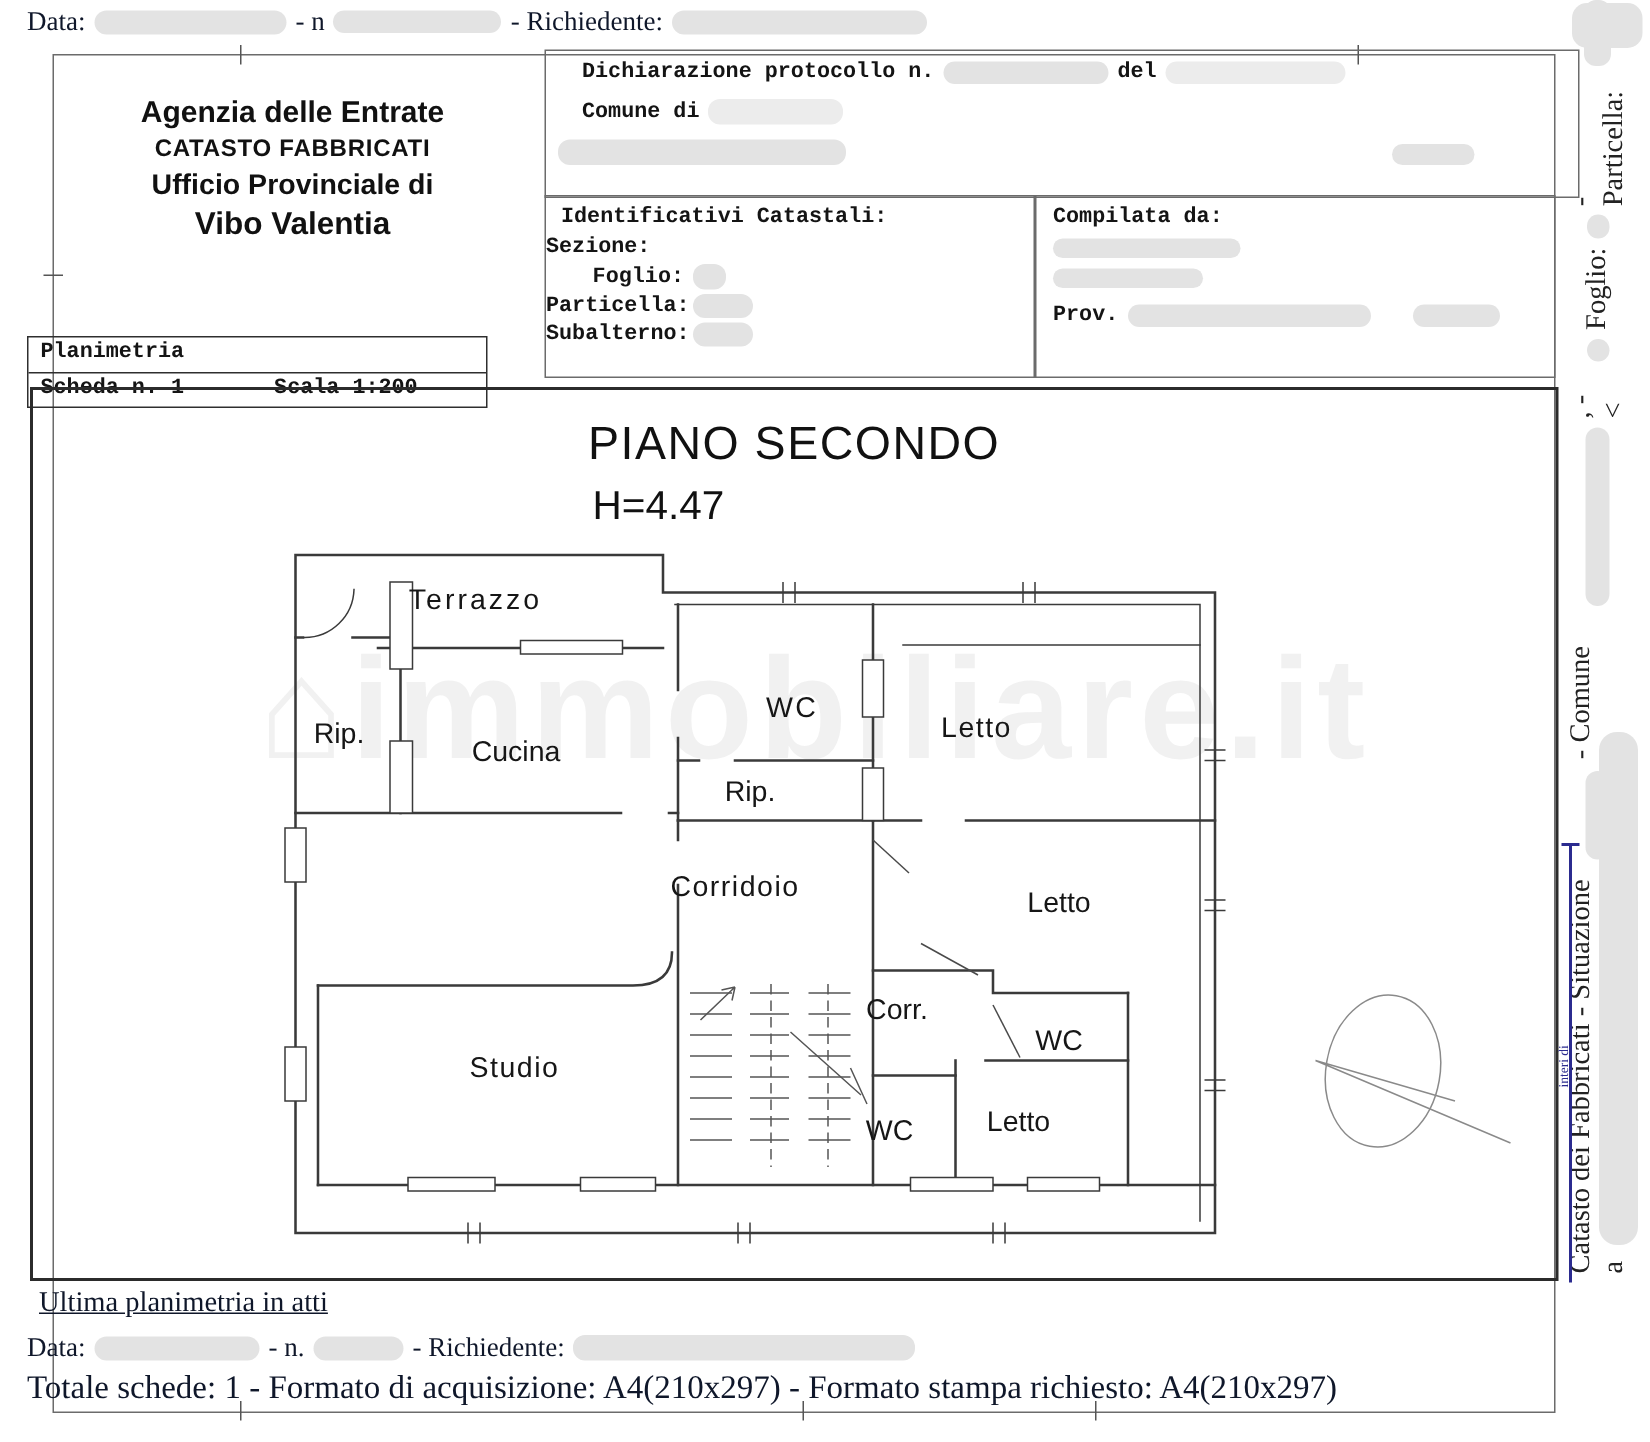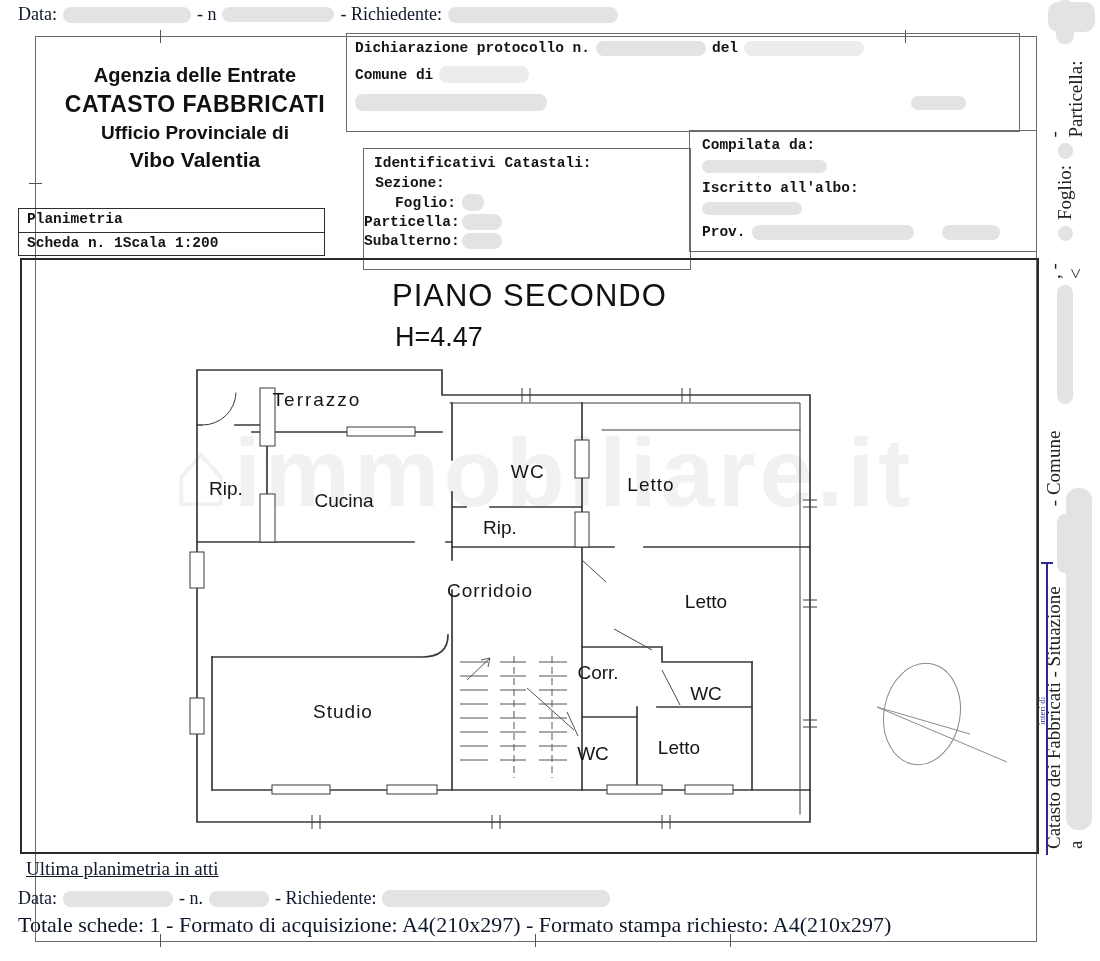--- a/index.html
+++ b/index.html
@@ -41,75 +41,74 @@
 
   <div class="abs tick-v" style="left:160px;top:30px;"></div>
   <div class="abs tick-v" style="left:905px;top:30px;"></div>
   <div class="abs tick-h" style="left:29px;top:183px;"></div>
   <div class="abs tick-v" style="left:160px;top:934px;"></div>
   <div class="abs tick-v" style="left:535px;top:934px;"></div>
   <div class="abs tick-v" style="left:730px;top:934px;"></div>
 
   <div class="abs sans hdr" style="left:50px;top:62px;width:290px;">
     <div style="font-size:20px;">Agenzia delle Entrate</div>
-    <div style="font-size:23px;letter-spacing:0.5px;">CATASTO FABBRICATI</div>
+    <div style="font-size:16px;letter-spacing:0.5px;">CATASTO FABBRICATI</div>
     <div style="font-size:19px;">Ufficio Provinciale di</div>
     <div style="font-size:21px;font-weight:600;">Vibo Valentia</div>
   </div>
 
-  <div class="abs box" style="left:18px;top:208px;width:305px;height:46px;">
+  <div class="abs box" style="left:18px;top:224px;width:305px;height:46px;">
     <div class="mono" style="padding:2px 8px;border-bottom:1.5px solid #2e2e2e;height:19px;">Planimetria</div>
-    <div class="mono" style="padding:2px 8px;display:flex;">
+    <div class="mono" style="padding:2px 8px;display:flex;gap:60px;">
       <span>Scheda n. 1</span>
       <span>Scala 1:200</span>
     </div>
   </div>
 
-  <div class="abs frame" style="left:346px;top:33px;width:672px;height:97px;">
+  <div class="abs frame" style="left:363px;top:33px;width:672px;height:97px;padding-left:16px;">
     <div class="mono row" style="margin:6px 0 0 8px;">
       <span>Dichiarazione protocollo n.</span>
       <span class="blob" style="width:110px;height:15px;"></span>
       <span>del</span>
       <span class="blob" style="width:120px;height:15px;background:#ececec;"></span>
     </div>
     <div class="mono row" style="margin:10px 0 0 8px;">
       <span>Comune di</span>
       <span class="blob" style="width:90px;height:17px;background:#ececec;"></span>
     </div>
     <div class="abs" style="left:8px;top:58px;width:656px;">
       <span class="blob" style="width:192px;height:17px;"></span>
       <span class="blob" style="width:55px;height:14px;position:absolute;right:45px;top:4px;"></span>
     </div>
   </div>
 
-  <div class="abs frame" style="left:363px;top:148px;width:326px;height:120px;">
+  <div class="abs frame" style="left:363px;top:130px;width:326px;height:120px;">
     <div class="mono" style="margin:6px 0 0 10px;">Identificativi Catastali:</div>
     <div class="mono row" style="margin:4px 0 0 0;">
-      <span style="display:inline-block;width:92px;text-align:center;">Sezione:</span>
+      <span style="display:inline-block;width:92px;text-align:left;">Sezione:</span>
     </div>
     <div class="mono row" style="margin:3px 0 0 0;">
       <span style="display:inline-block;width:92px;text-align:right;">Foglio:</span>
       <span class="blob" style="width:22px;height:17px;"></span>
     </div>
     <div class="mono row" style="margin:3px 0 0 0;">
       <span style="display:inline-block;width:92px;text-align:right;">Particella:</span>
       <span class="blob" style="width:40px;height:16px;"></span>
     </div>
     <div class="mono row" style="margin:3px 0 0 0;">
       <span style="display:inline-block;width:92px;text-align:right;">Subalterno:</span>
       <span class="blob" style="width:40px;height:16px;"></span>
     </div>
   </div>
 
   <div class="abs frame" style="left:689px;top:130px;width:346px;height:120px;">
     <div class="mono" style="margin:6px 0 0 12px;">Compilata da:</div>
     <div style="margin:3px 0 0 12px;">
       <span class="blob" style="width:125px;height:13px;"></span>
     </div>
-    <div class="mono" style="margin:6px 0 0 12px;">Iscritto all'albo:</div>
     <div style="margin:2px 0 0 12px;">
       <span class="blob" style="width:100px;height:13px;"></span>
     </div>
     <div class="mono row" style="margin:8px 0 0 12px;">
       <span>Prov.</span>
       <span class="blob" style="width:162px;height:15px;"></span>
       <span class="blob" style="width:58px;height:15px;margin-left:22px;"></span>
     </div>
   </div>
 

